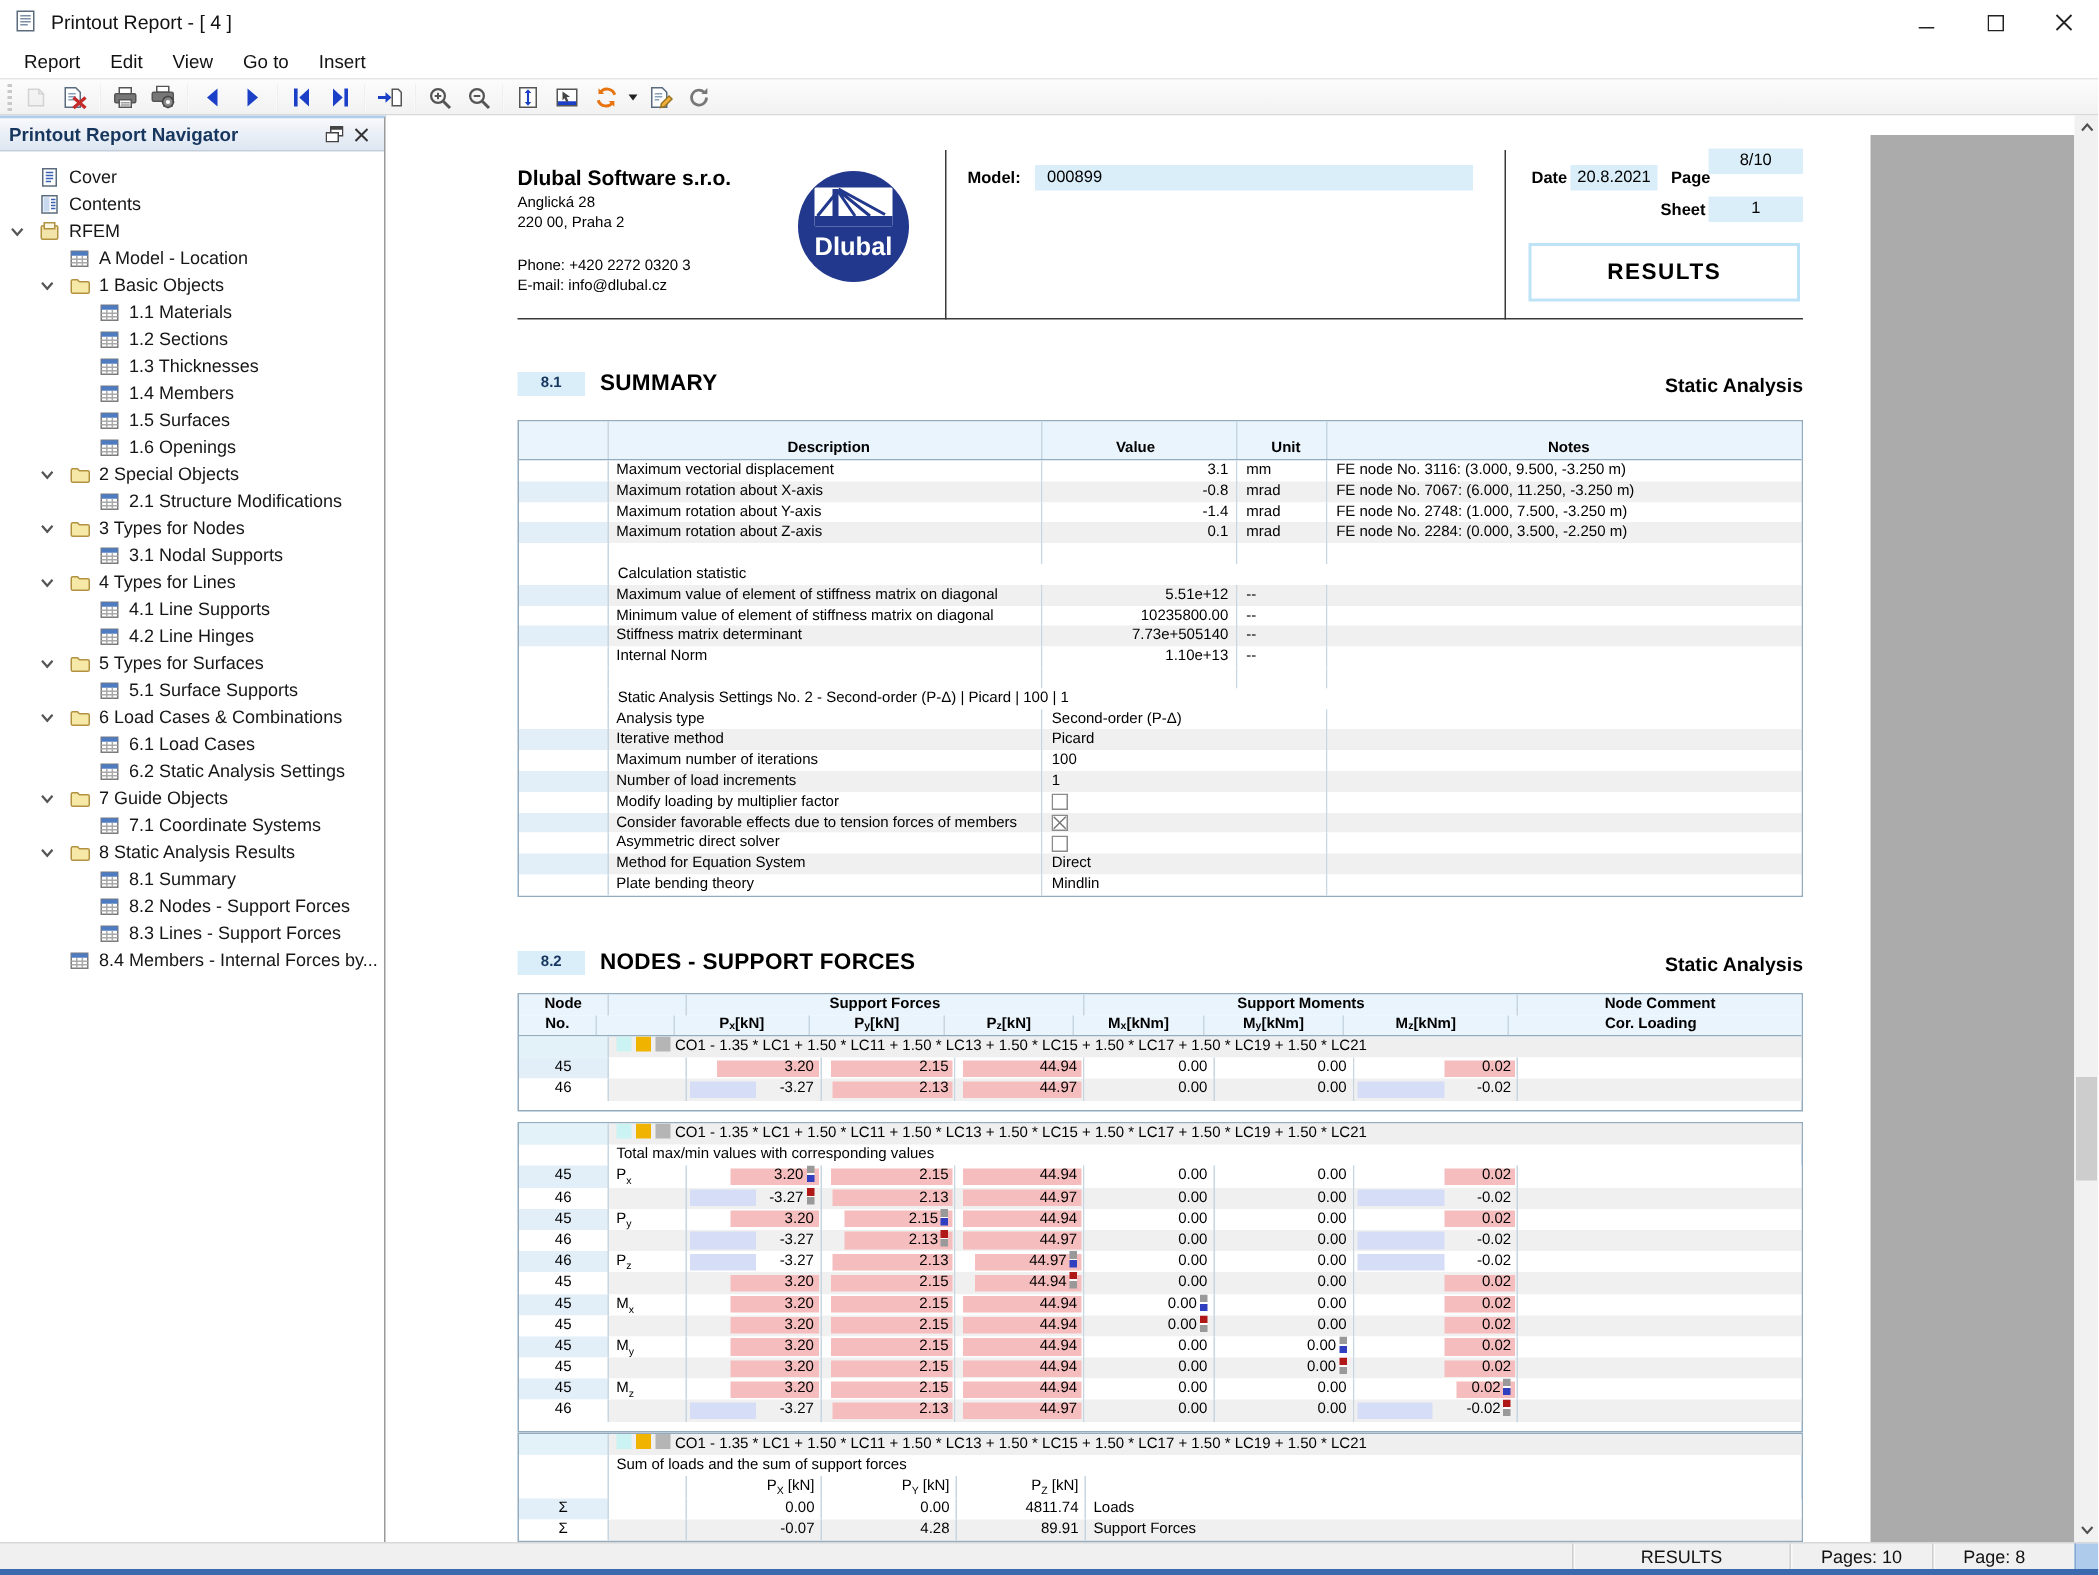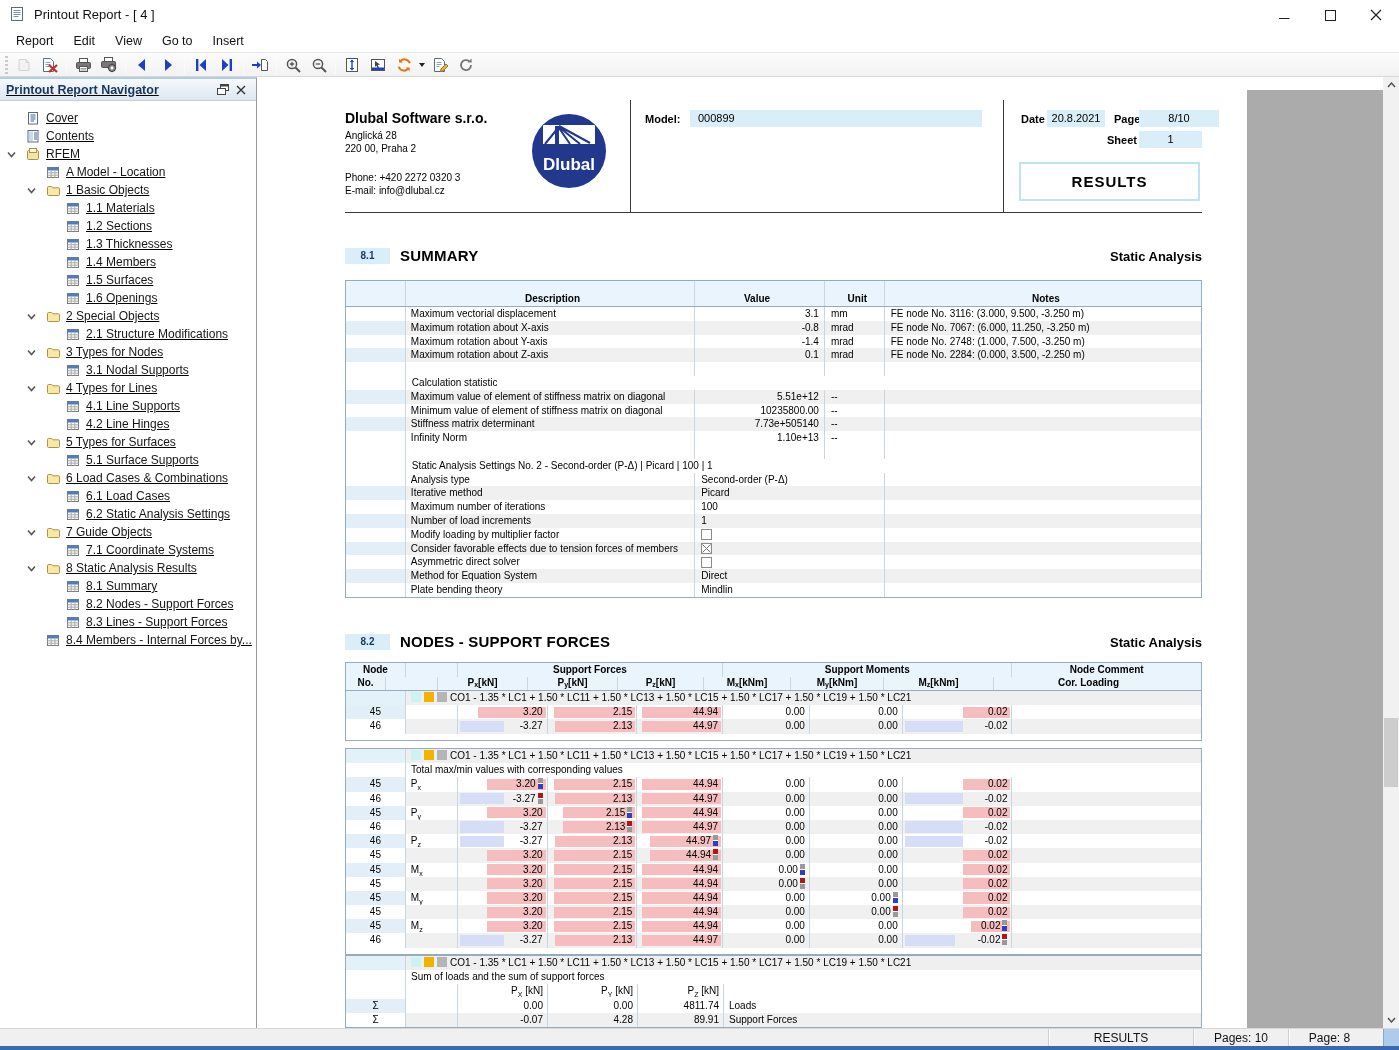--- a/index.html
+++ b/index.html
@@ -25,21 +25,21 @@
   .tb-handle { width:6px; height:18px; margin:0 3px;
     background:repeating-linear-gradient(#C9C9C9 0 2px, transparent 2px 4px); width:3px; }
   .tb-btn { width:26px; height:22px; display:flex; align-items:center; justify-content:center; }
   .tb-btn.disabled { opacity:.45; }
   .tb-sep { width:1px; height:18px; background:#D2D2D2; border-right:1px solid #FAFAFA; margin:0 3px; }
   .tb-caret { width:10px; height:22px; display:flex; align-items:center; justify-content:center; }
   .tb-caret:after { content:""; border-left:3.5px solid transparent; border-right:3.5px solid transparent; border-top:4px solid #222; }
 
   
   #navigator { position:absolute; left:0; top:77px; width:257px; height:951px; background:#fff;
-    border-right:1px solid #9A9A9A; border-top:2px solid #AFCDE9;text-decoration:underline; }
+    border-right:1px solid #9A9A9A; border-top:2px solid #AFCDE9; }
   .nav-header { height:22px; background:linear-gradient(#F7F9FC,#DDE6F1); border-bottom:1px solid #C4CFDC;
     display:flex; align-items:center; padding:0 6px; }
   .nav-title { font-size:12.5px; font-weight:bold; color:#17365D; flex:1; }
   .nav-hbtn { width:18px; height:16px; display:flex; align-items:center; justify-content:center; }
   #nav-tree { padding-top:8px; }
   .tree-item { height:18px; display:flex; align-items:center; font-size:12px; color:#161616; white-space:nowrap; }
   .tree-item .chev { width:20px; display:flex; align-items:center; justify-content:flex-start; }
   .tree-item .ticon { width:18px; display:flex; align-items:center; }
   .tree-item .tlbl { padding-left:2px; }
 
@@ -658,21 +658,21 @@
 
     <div class="abs vline" style="left:372px; top:23px; height:113px;"></div>
     <div class="abs vline" style="left:745px; top:23px; height:113px;"></div>
     <div class="abs hline" style="left:87px; top:135px; width:857px;"></div>
 
     <div class="abs fld-label" style="left:387px; top:36px;">Model:</div>
     <div class="abs fld" style="left:432px; top:33px; width:292px; padding-left:8px;">000899</div>
     <div class="abs fld-label" style="left:763px; top:36px;">Date</div>
     <div class="abs fld center" style="left:789px; top:33px; width:58px;">20.8.2021</div>
     <div class="abs fld-label" style="left:856px; top:36px;">Page</div>
-    <div class="abs fld center" style="left:881px; top:33px; width:80px;">8/10</div>
+    <div class="abs fld center" style="left:881px; top:22px; width:63px;">8/10</div>
     <div class="abs fld-label" style="left:830px; top:57px; width:49px; text-align:right;">Sheet</div>
     <div class="abs fld center" style="left:881px; top:54px; width:63px;">1</div>
     <div class="abs results-box" style="left:761px; top:85px; width:181px; height:39px;">RESULTS</div>
 
     <div class="abs sec-badge" style="left:87px; top:171px; width:45px;">8.1</div>
     <div class="abs sec-title" style="left:142px; top:170px;">SUMMARY</div>
     <div class="abs sec-corner" style="left:744px; top:172px; width:200px;">Static Analysis</div>
     <div class="abs tbl" style="left:87px; top:203px; width:857px;" id="summary-table">
         <div class="t-hdr" style="height: 26px;">
           <div class="cell hdr-cell s-lab"></div>
@@ -736,21 +736,21 @@
         </div>
         <div class="t-row">
           <div class="cell s-lab lab1"></div>
           <div class="cell s-desc stripe1">Stiffness matrix determinant</div>
           <div class="cell s-val stripe1">7.73e+505140</div>
           <div class="cell s-unit stripe1">--</div>
           <div class="cell s-notes last stripe1"></div>
         </div>
         <div class="t-row">
           <div class="cell s-lab lab0"></div>
-          <div class="cell s-desc stripe0">Infinity Norm</div>
+          <div class="cell s-desc stripe0">Internal Norm</div>
           <div class="cell s-val stripe0">1.10e+13</div>
           <div class="cell s-unit stripe0">--</div>
           <div class="cell s-notes last stripe0"></div>
         </div>
         <div class="t-row">
           <div class="cell s-lab lab0"></div>
           <div class="cell s-desc stripe0"></div>
           <div class="cell s-val stripe0"></div>
           <div class="cell s-unit stripe0"></div>
           <div class="cell s-notes last stripe0"></div>
@@ -828,21 +828,21 @@
     <div id="nodes-tables">
         <div class="abs tbl" style="left: 87px; width: 857px; top: 585px;">
           <div class="t-hdr" style="height: 14px; border-bottom: none;">
             <div class="cell hdr-cell" style="width: 60px;">Node</div>
             <div class="cell hdr-cell" style="width: 52px;"></div>
             <div class="cell hdr-cell" style="width: 266px;">Support Forces</div>
             <div class="cell hdr-cell" style="width: 290px;">Support Moments</div>
             <div class="cell hdr-cell last" style="width: 189px;">Node Comment</div>
           </div>
           <div class="t-hdr" style="height: 14px;">
-            <div class="cell hdr-cell" style="width: 40px;">No.</div>
+            <div class="cell hdr-cell" style="width: 52px;">No.</div>
             <div class="cell hdr-cell" style="width: 52px;"></div>
             <div class="cell hdr-cell" style="width: 90px;">P<sub>x</sub> [kN]</div>
             <div class="cell hdr-cell" style="width: 90px;">P<sub>y</sub> [kN]</div>
             <div class="cell hdr-cell" style="width: 86px;">P<sub>z</sub> [kN]</div>
             <div class="cell hdr-cell" style="width: 87px;">M<sub>x</sub> [kNm]</div>
             <div class="cell hdr-cell" style="width: 93px;">M<sub>y</sub> [kNm]</div>
             <div class="cell hdr-cell" style="width: 110px;">M<sub>z</sub> [kNm]</div>
             <div class="cell hdr-cell last" style="width: 189px;">Cor. Loading</div>
           </div>
           <div class="n-row grp-row">

